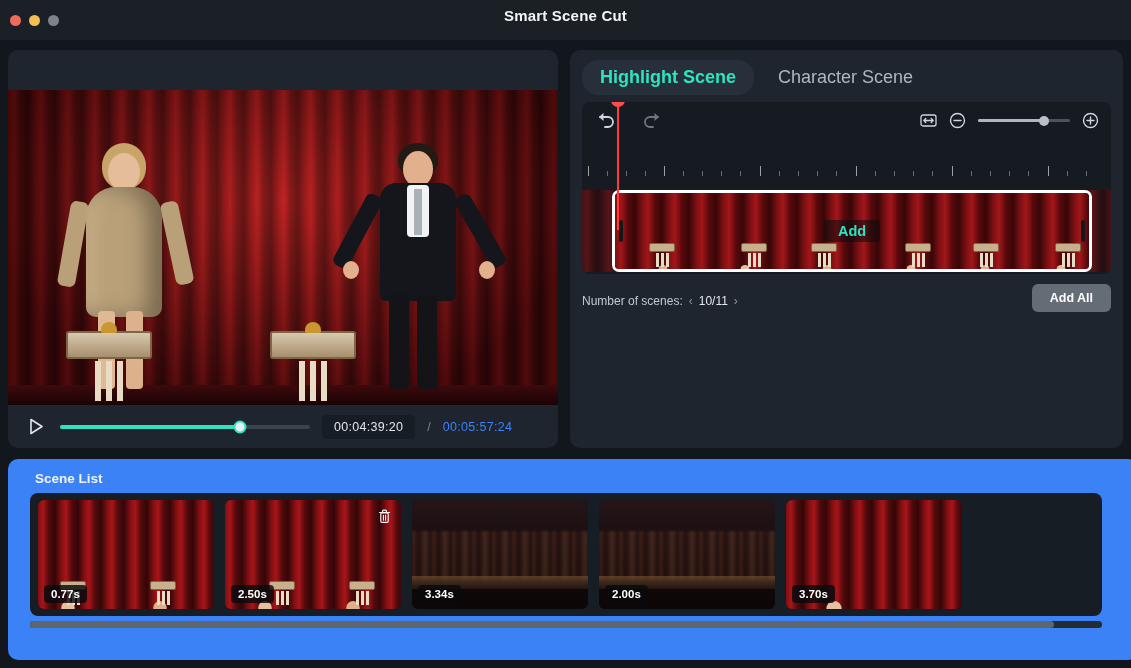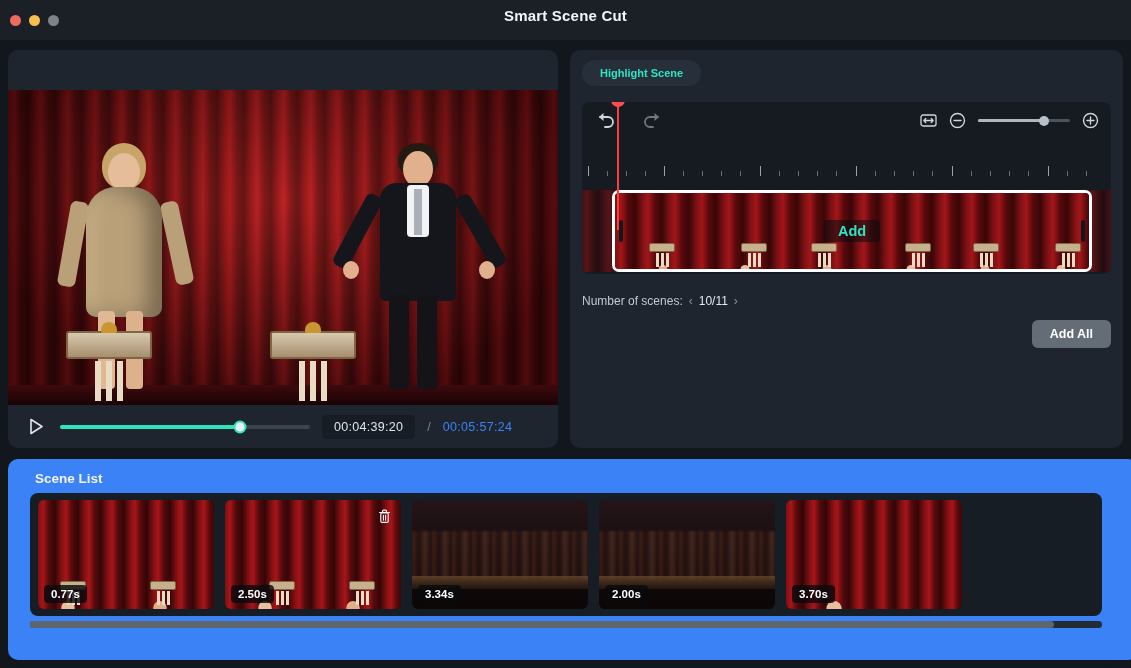--- a/index.html
+++ b/index.html
@@ -129,21 +129,21 @@
   .tc-sep { color:#7b838c; font-size:12.5px; }
   .tc-total { color:#3b82f6; font-size:12.5px; letter-spacing:.3px; }
 
   
   .right-panel {
     position:absolute; left:570px; top:50px; width:553px; height:398px;
     background:#1e252e; border-radius:10px;
   }
   .tabs { display:flex; align-items:center; padding:10px 12px 0 12px; gap:6px; }
   .tab {
-    padding:7px 18px; border-radius:16px; font-size:11px; color:#aeb6bf;
+    padding:7px 18px; border-radius:16px; font-size:18px; color:#aeb6bf;
   }
   .tab.active { background:#27303a; color:#2fe3c0; font-weight:bold; }
 
   .timeline-card {
     position:absolute; left:12px; top:52px; width:529px; height:172px;
     background:#161b22; border-radius:8px; overflow:hidden;
   }
   .tl-toolbar { position:relative; height:40px; }
   .tl-left { position:absolute; left:14px; top:9px; display:flex; gap:28px; }
   .tl-right { position:absolute; right:12px; top:10px; display:flex; align-items:center; gap:12px; }
@@ -211,21 +211,21 @@
   .scene-count-row {
     position:absolute; left:12px; top:236px; width:529px; height:30px;
     display:flex; align-items:center;
   }
   .sc-label { color:#c2c9d0; font-size:12px; }
   .sc-arrow { color:#8d959d; font-size:12px; padding:0 6px; }
   .sc-val { color:#e3e8ed; font-size:12px; }
   .add-all-btn {
     position:absolute; right:0; top:-2px;
     background:#646c76; color:#fff; font-size:12.5px; font-weight:bold;
-    padding:7px 18px; border-radius:6px;margin-top:36px;
+    padding:7px 18px; border-radius:6px;
   }
 
   
   .scene-list-panel {
     position:absolute; left:8px; top:459px; width:1130px; height:201px;
     background:#3b82f6; border-radius:10px;
   }
   .scene-list-title {
     position:absolute; left:27px; top:12px; color:#f0f3f6; font-size:13.5px; font-weight:bold;
   }
@@ -350,20 +350,21 @@
       <div class="tc-box">00:04:39:20</div>
       <div class="tc-sep">/</div>
       <div class="tc-total">00:05:57:24</div>
     </div>
   </div>
 
   <div class="right-panel">
 
     <div class="tabs">
       <div class="tab active">Highlight Scene</div>
+      <div class="tab">Character Scene</div>
     </div>
 
     <div class="timeline-card">
 
       <div class="tl-toolbar">
         <div class="tl-left">
           <span>
             <svg width="19" height="17" viewBox="0 0 19 17">
               <path d="M4 6 H12 a5 5 0 0 1 0 10 H9" fill="none" stroke="#cfd6dd" stroke-width="1.8" stroke-linecap="round"></path>
               <path d="M7.5 2 L3 6 L7.5 10 Z" fill="#cfd6dd"></path>

